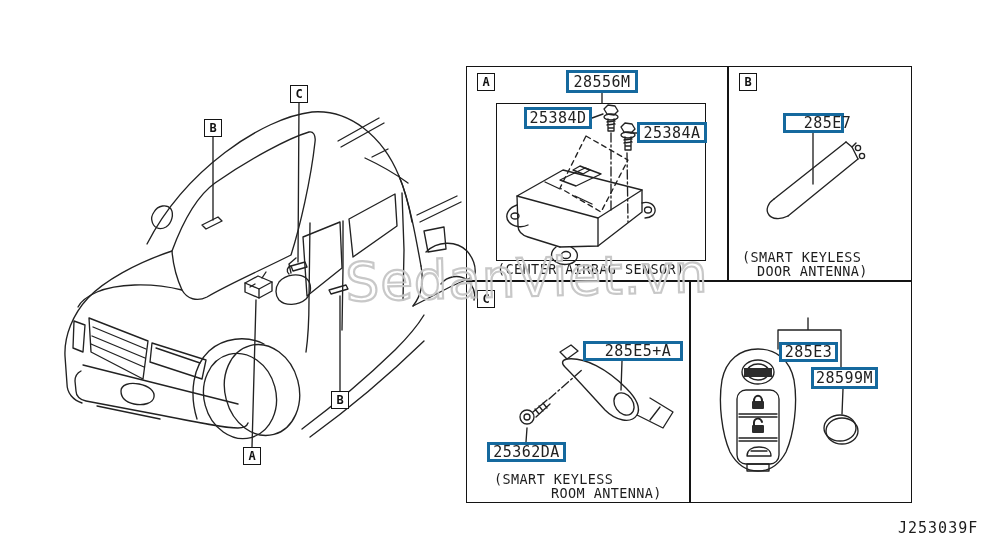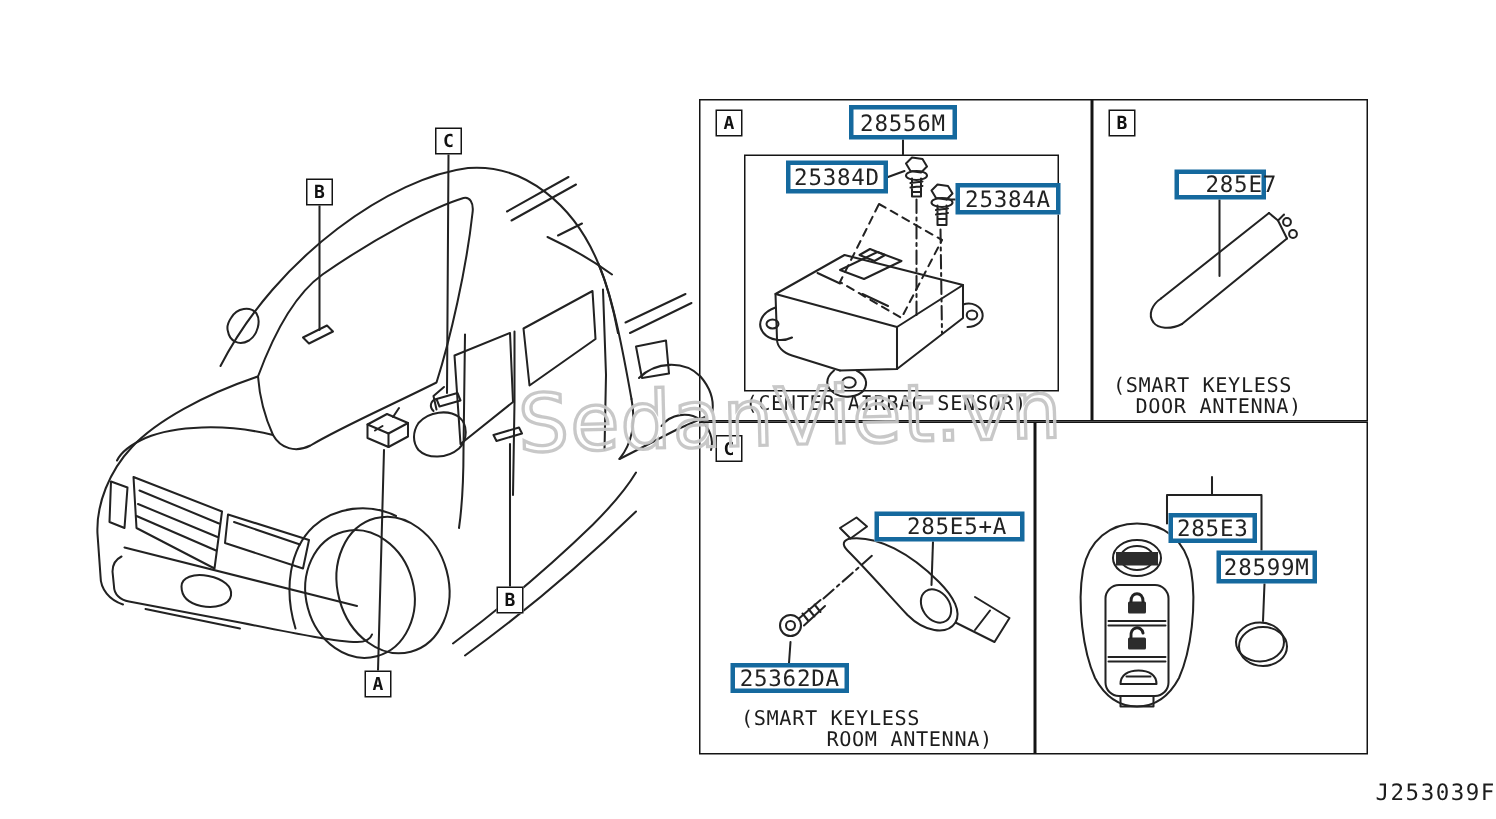--- a/index.html
+++ b/index.html
@@ -10,21 +10,21 @@
   .innerframe{position:absolute;border:1.3px solid #141414;}
   .tag{position:absolute;width:18px;height:18px;border:1.9px solid #141414;background:#fff;
        display:flex;align-items:center;justify-content:center;
        font:bold 12px "DejaVu Sans Mono",monospace;color:#111;z-index:6;}
   .part{position:absolute;border:3px solid #15699e;background:#ffffff;color:#222;
         display:flex;align-items:center;justify-content:center;
         font:15px "DejaVu Sans Mono",monospace;letter-spacing:.5px;z-index:6;white-space:nowrap;}
   .cap{position:absolute;font:13.5px "DejaVu Sans Mono",monospace;letter-spacing:.4px;
        color:#1d1d1d;white-space:pre;z-index:5;}
   .docid{position:absolute;left:898px;top:519px;font:15px "DejaVu Sans Mono",monospace;
-         letter-spacing:1px;color:#1d1d1d;z-index:5;margin-left:19px;}
+         letter-spacing:1px;color:#1d1d1d;z-index:5;}
   svg{position:absolute;left:0;top:0;overflow:visible;}
   .art{z-index:4;}
   .wm{z-index:9;pointer-events:none;}
 </style>
 </head>
 <body>
 
 <div id="stage">
 
   <div class="panel" style="left:466px;top:66px;width:262px;height:215px;"></div>

